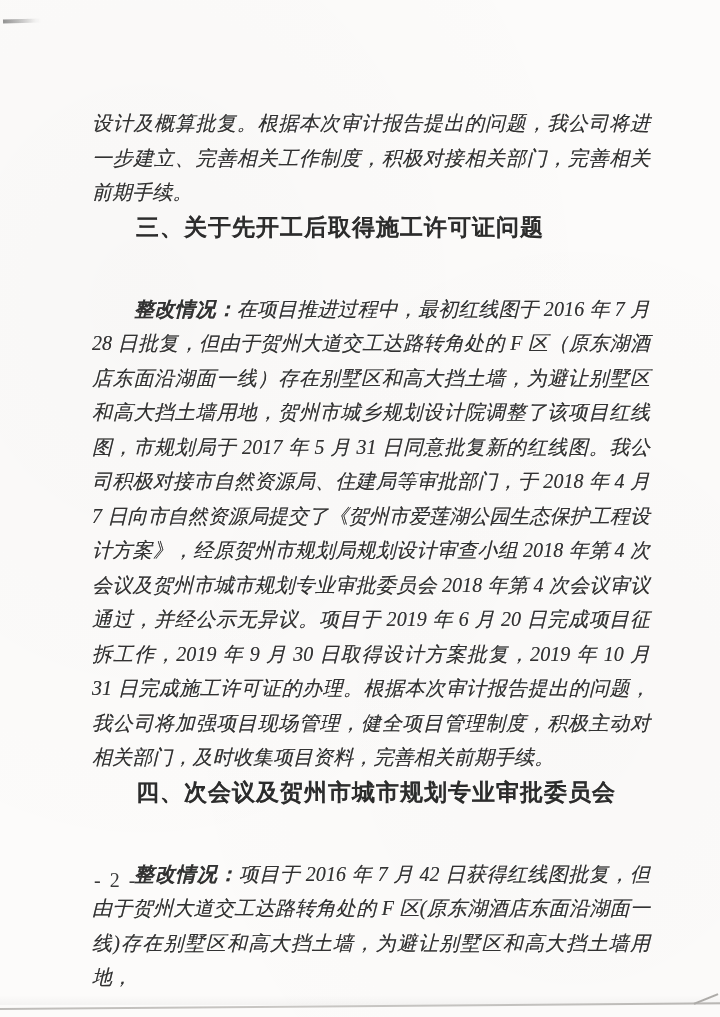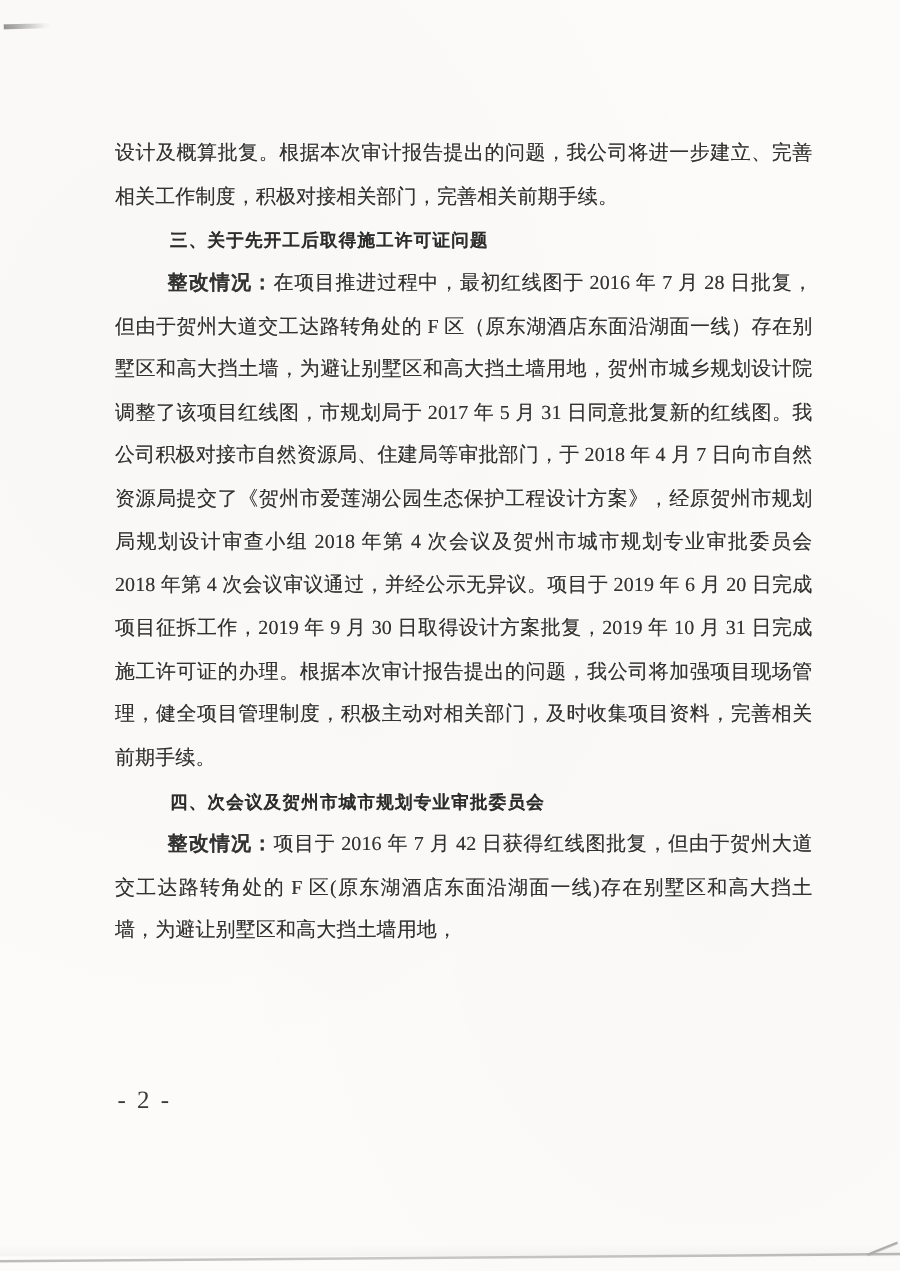--- a/index.html
+++ b/index.html
@@ -20,37 +20,38 @@
     color: #323232;
   }
   .content {
     position: absolute;
     left: 92px;
     top: 106px;
     width: 558px;
   }
   p.body {
     margin: 0;
-    font-size: 16px;
+    font-size: 20px;
     line-height: 34.5px;
     letter-spacing: 0.1px;
     text-align: justify;
     text-justify: inter-character;
     text-shadow: 0 0 0.5px rgba(60,60,60,0.55);
+    font-style: italic;
   }
-  p.body.indent { text-indent: 42px; }
+  p.body.indent { text-indent: 42px; margin-top: 47px; }
   .para-label {
     font-weight: bold;
     letter-spacing: 0.5px;
   }
   h2.heading {
     margin: 0;
     font-family: "Liberation Sans", "DejaVu Sans", sans-serif;
     font-weight: bold;
-    font-size: 14px;
+    font-size: 23px;
     line-height: 35px;
     padding-left: 44px;
     letter-spacing: 1px;
     color: #2c2c2c;
     text-shadow: 0 0 0.5px rgba(50,50,50,0.5);
   }
   .footer {
     position: absolute;
     left: 94px;
     top: 869px;

